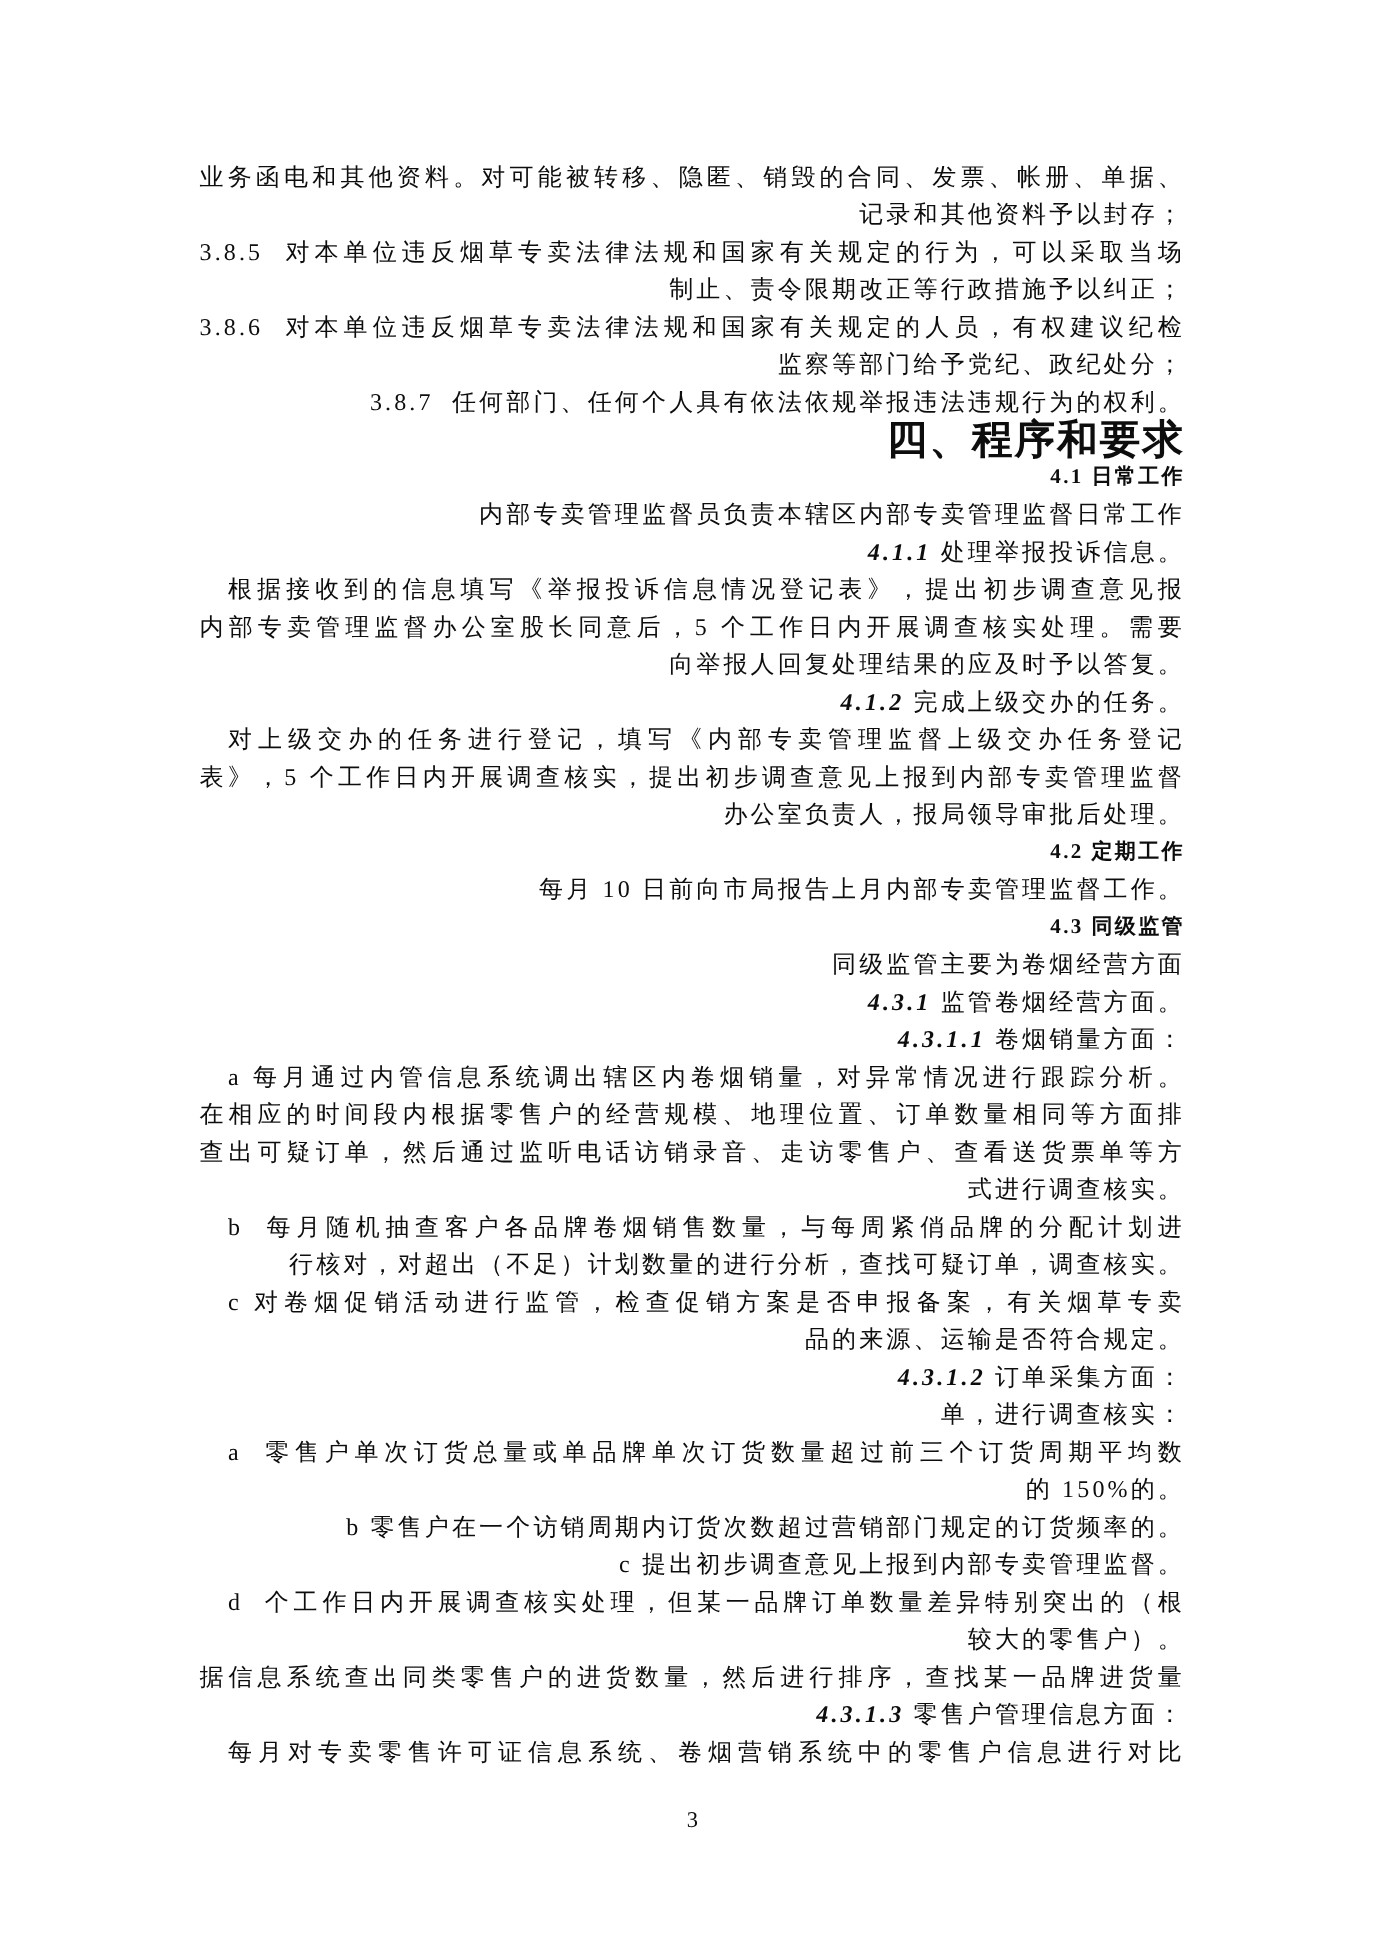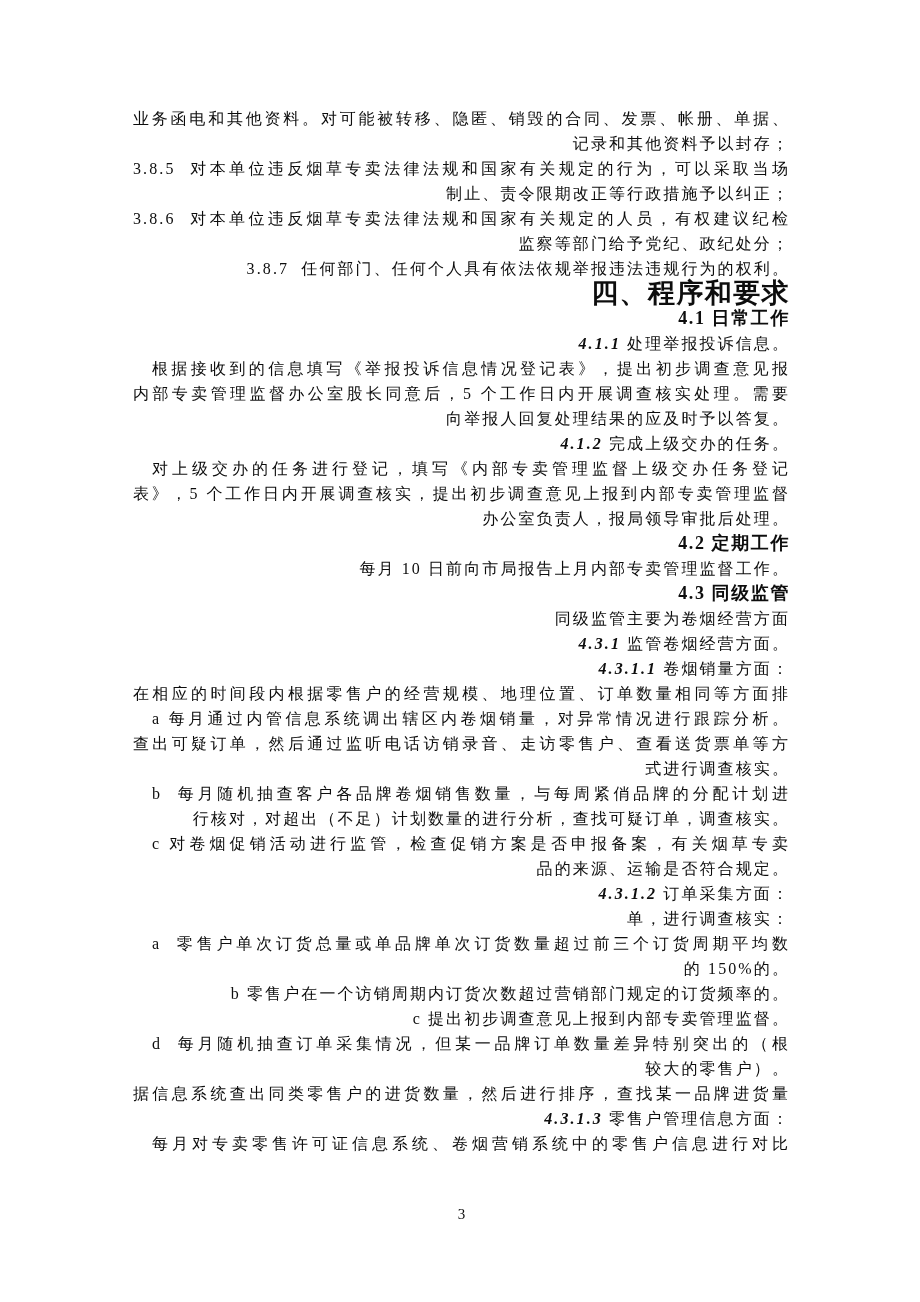--- a/index.html
+++ b/index.html
@@ -39,21 +39,21 @@
   
   .ln.h1{
     font-family:"Liberation Sans","DejaVu Sans",sans-serif;
     font-weight:bold;
     font-size:27px;
     letter-spacing:1.4px;
   }
   
   .ln.sub{
     font-weight:bold;
-    font-size:18px;
+    font-size:14px;
     letter-spacing:1.6px;
   }
   .num{ font-weight:bold;font-style:italic; }
   .page-num{
     position:absolute;
     left:133px;top:1202px;
     width:657px;
     height:25px;line-height:25px;
     font-size:15px;
     text-align:center;
@@ -67,48 +67,49 @@
   <div class="text-col" id="text-col">
       <div class="ln jst">业务函电和其他资料。对可能被转移、隐匿、销毁的合同、发票、帐册、单据、</div>
       <div class="ln">记录和其他资料予以封存；</div>
       <div class="ln jst">3.8.5  对本单位违反烟草专卖法律法规和国家有关规定的行为，可以采取当场</div>
       <div class="ln">制止、责令限期改正等行政措施予以纠正；</div>
       <div class="ln jst">3.8.6  对本单位违反烟草专卖法律法规和国家有关规定的人员，有权建议纪检</div>
       <div class="ln">监察等部门给予党纪、政纪处分；</div>
       <div class="ln">3.8.7  任何部门、任何个人具有依法依规举报违法违规行为的权利。</div>
       <div class="ln h1">四、程序和要求</div>
       <div class="ln sub">4.1 日常工作</div>
+      <div class="ln">内部专卖管理监督员负责本辖区内部专卖管理监督日常工作</div>
       <div class="ln"><span class="num">4.1.1 </span>处理举报投诉信息。</div>
       <div class="ln ind jst">根据接收到的信息填写《举报投诉信息情况登记表》，提出初步调查意见报</div>
       <div class="ln jst">内部专卖管理监督办公室股长同意后，5 个工作日内开展调查核实处理。需要</div>
       <div class="ln">向举报人回复处理结果的应及时予以答复。</div>
       <div class="ln"><span class="num">4.1.2 </span>完成上级交办的任务。</div>
       <div class="ln ind jst">对上级交办的任务进行登记，填写《内部专卖管理监督上级交办任务登记</div>
       <div class="ln jst">表》，5 个工作日内开展调查核实，提出初步调查意见上报到内部专卖管理监督</div>
       <div class="ln">办公室负责人，报局领导审批后处理。</div>
       <div class="ln sub">4.2 定期工作</div>
       <div class="ln ind">每月 10 日前向市局报告上月内部专卖管理监督工作。</div>
       <div class="ln sub">4.3 同级监管</div>
       <div class="ln ind">同级监管主要为卷烟经营方面</div>
       <div class="ln"><span class="num">4.3.1 </span>监管卷烟经营方面。</div>
       <div class="ln"><span class="num">4.3.1.1 </span>卷烟销量方面：</div>
+      <div class="ln ind jst">a 每月通过内管信息系统调出辖区内卷烟销量，对异常情况进行跟踪分析。</div>
       <div class="ln jst">在相应的时间段内根据零售户的经营规模、地理位置、订单数量相同等方面排</div>
-      <div class="ln ind jst">a 每月通过内管信息系统调出辖区内卷烟销量，对异常情况进行跟踪分析。</div>
       <div class="ln jst">查出可疑订单，然后通过监听电话访销录音、走访零售户、查看送货票单等方</div>
       <div class="ln">式进行调查核实。</div>
       <div class="ln ind jst">b  每月随机抽查客户各品牌卷烟销售数量，与每周紧俏品牌的分配计划进</div>
       <div class="ln">行核对，对超出（不足）计划数量的进行分析，查找可疑订单，调查核实。</div>
       <div class="ln ind jst">c 对卷烟促销活动进行监管，检查促销方案是否申报备案，有关烟草专卖</div>
       <div class="ln">品的来源、运输是否符合规定。</div>
       <div class="ln"><span class="num">4.3.1.2 </span>订单采集方面：</div>
       <div class="ln">单，进行调查核实：</div>
       <div class="ln ind jst">a  零售户单次订货总量或单品牌单次订货数量超过前三个订货周期平均数</div>
       <div class="ln">的 150%的。</div>
       <div class="ln ind">b 零售户在一个访销周期内订货次数超过营销部门规定的订货频率的。</div>
       <div class="ln ind">c 提出初步调查意见上报到内部专卖管理监督。</div>
-      <div class="ln ind jst">d  每月随机抽查订单采集情况，但某一品牌订单数量差异特别突出的（根</div>
+      <div class="ln ind jst">d  个工作日内开展调查核实处理，但某一品牌订单数量差异特别突出的（根</div>
       <div class="ln">较大的零售户）。</div>
       <div class="ln jst">据信息系统查出同类零售户的进货数量，然后进行排序，查找某一品牌进货量</div>
       <div class="ln"><span class="num">4.3.1.3 </span>零售户管理信息方面：</div>
       <div class="ln ind jst">每月对专卖零售许可证信息系统、卷烟营销系统中的零售户信息进行对比</div>
     </div>
   <div class="page-num">3</div>
 </div>
 
 </body></html>

